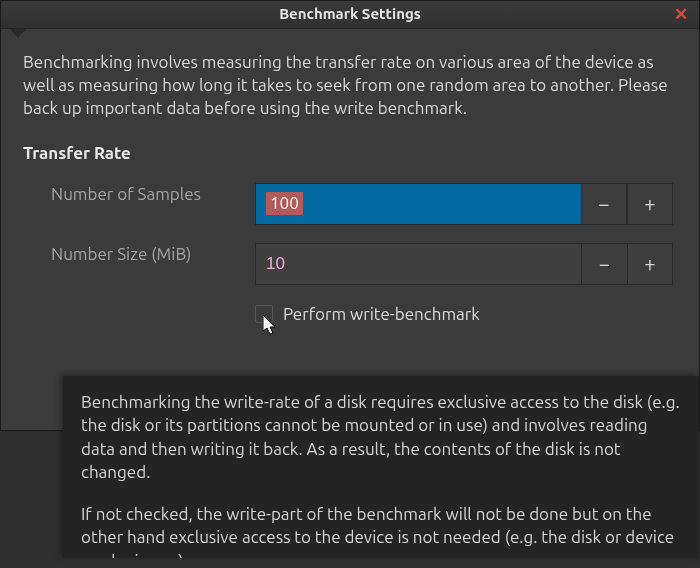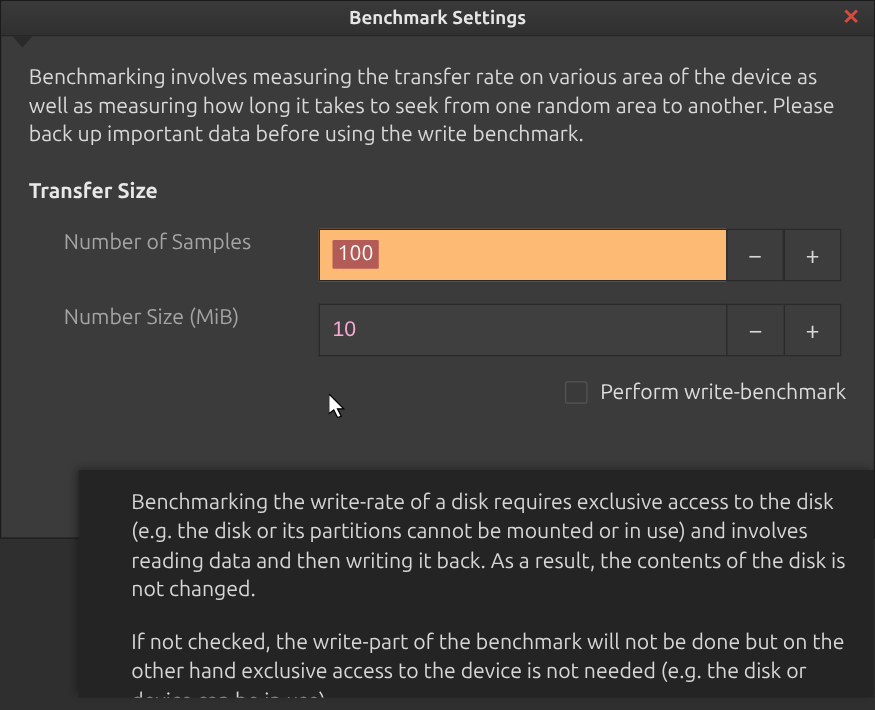--- a/index.html
+++ b/index.html
@@ -108,36 +108,35 @@
     font-size: 20px;
     display: flex;
     align-items: center;
     justify-content: center;
     cursor: pointer;
   }
   .spin-btn:first-of-type { border-right: none; }
   
   .fake-input {
     flex: 1 1 auto;
-    background: #fdba74;
+    background: #0369a1;
     border: 1px solid #2a2a2a;
     border-right: none;
     color: #e2e2e2;
     font-size: 17px;
     padding: 7px 10px;
     display: flex;
     align-items: center;
   }
   .checkbox-row {
     display: flex;
     align-items: center;
     margin-left: 232px;
     margin-top: 6px;
     position: relative;
-    justify-content: flex-end;
   }
   .checkbox {
     width: 18px;
     height: 18px;
     border: 1px solid #555;
     background: #3a3a3a;
     border-radius: 2px;
     margin-right: 10px;
     cursor: pointer;
   }
@@ -164,21 +163,21 @@
     right: 0;
     height: 182px;
     background: #242424;
     color: #d6d6d6;
     padding: 14px 18px 14px 18px;
     font-size: 17px;
     line-height: 1.38;
     box-shadow: -2px -2px 6px rgba(0,0,0,0.35);
     overflow: hidden;
   }
-  .tooltip p { margin-bottom: 18px; margin-left: 24px; }
+  .tooltip p { margin-bottom: 18px; }
 </style>
 </head>
 <body>
 
 <div class="window">
 
   <div class="titlebar">
     <div class="title">Benchmark Settings</div>
     <div class="close">✕</div>
   </div>
@@ -186,21 +185,21 @@
   <div class="dropdown-arrow">
     <svg width="22" height="14">
         <polygon points="3,3 19,3 11,12" fill="#2a2a2a"></polygon>
       </svg>
   </div>
 
   <div class="content">
 
     <p class="intro">Benchmarking involves measuring the transfer rate on various area of the device as well as measuring how long it takes to seek from one random area to another. Please back up important data before using the write benchmark.</p>
 
-    <div class="section-head">Transfer Size</div>
+    <div class="section-head">Transfer Rate</div>
 
     <div class="form-row">
       <div class="form-label">Number of Samples</div>
       <div class="spinner">
         <div class="fake-input">
           <span class="val-highlight">100</span>
         </div>
         <div class="spin-btn">−</div>
         <div class="spin-btn">+</div>
       </div>

